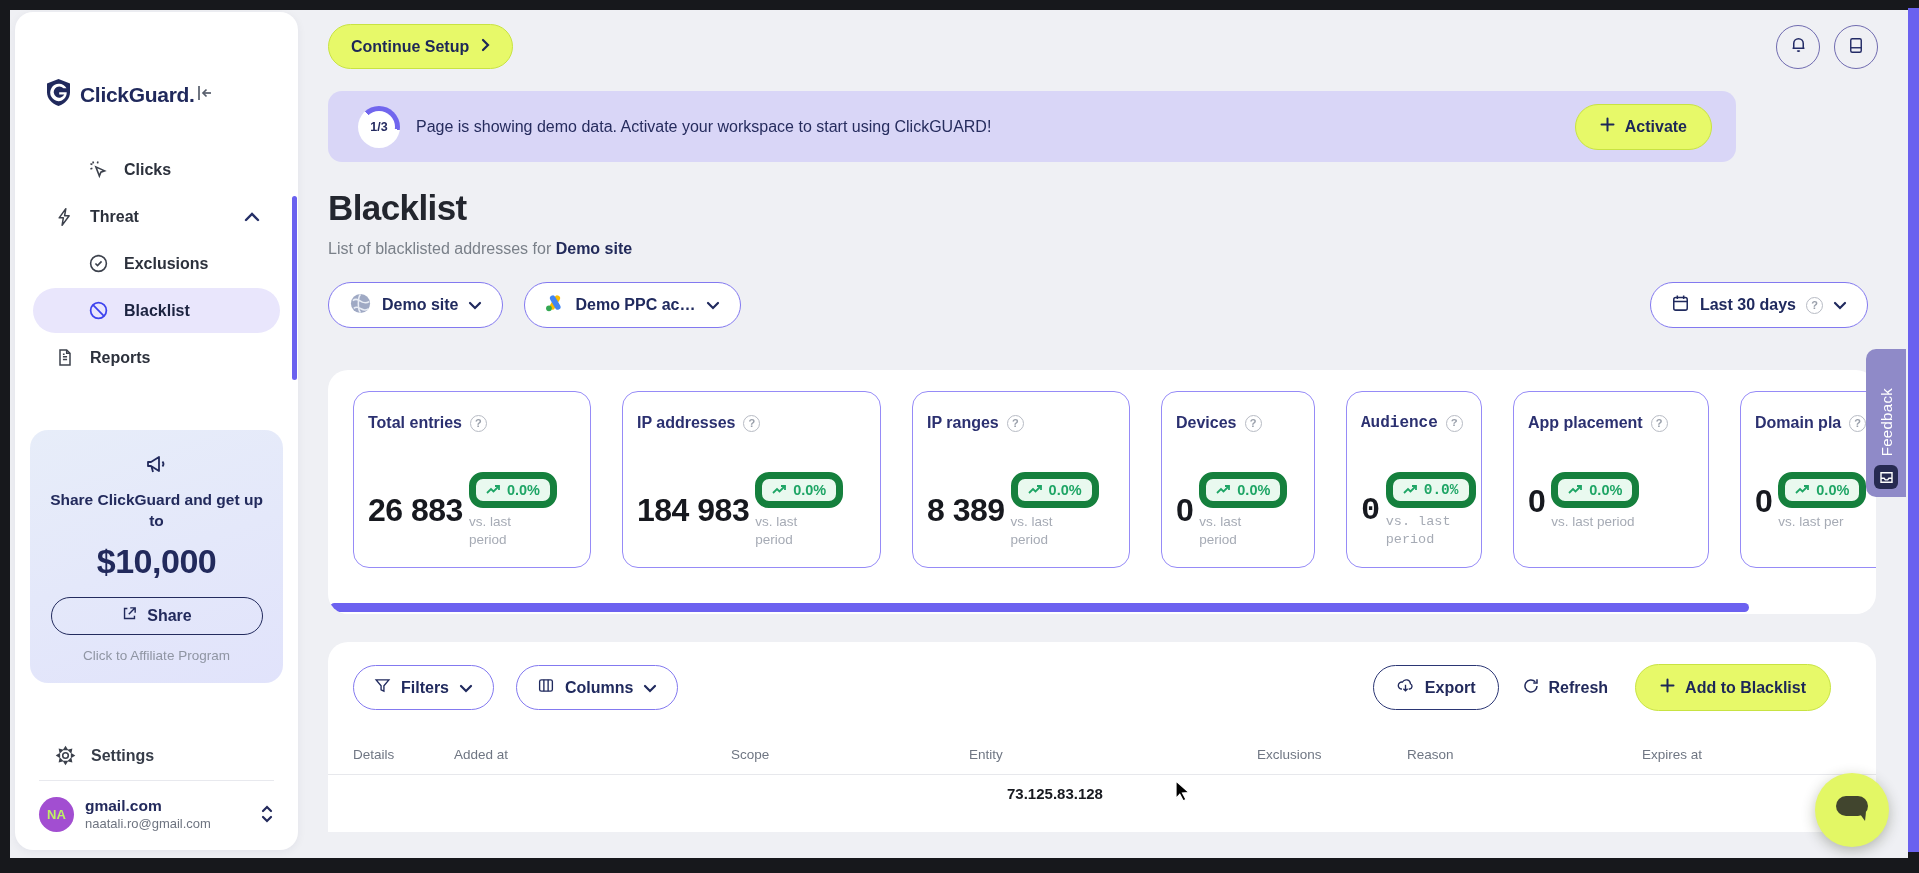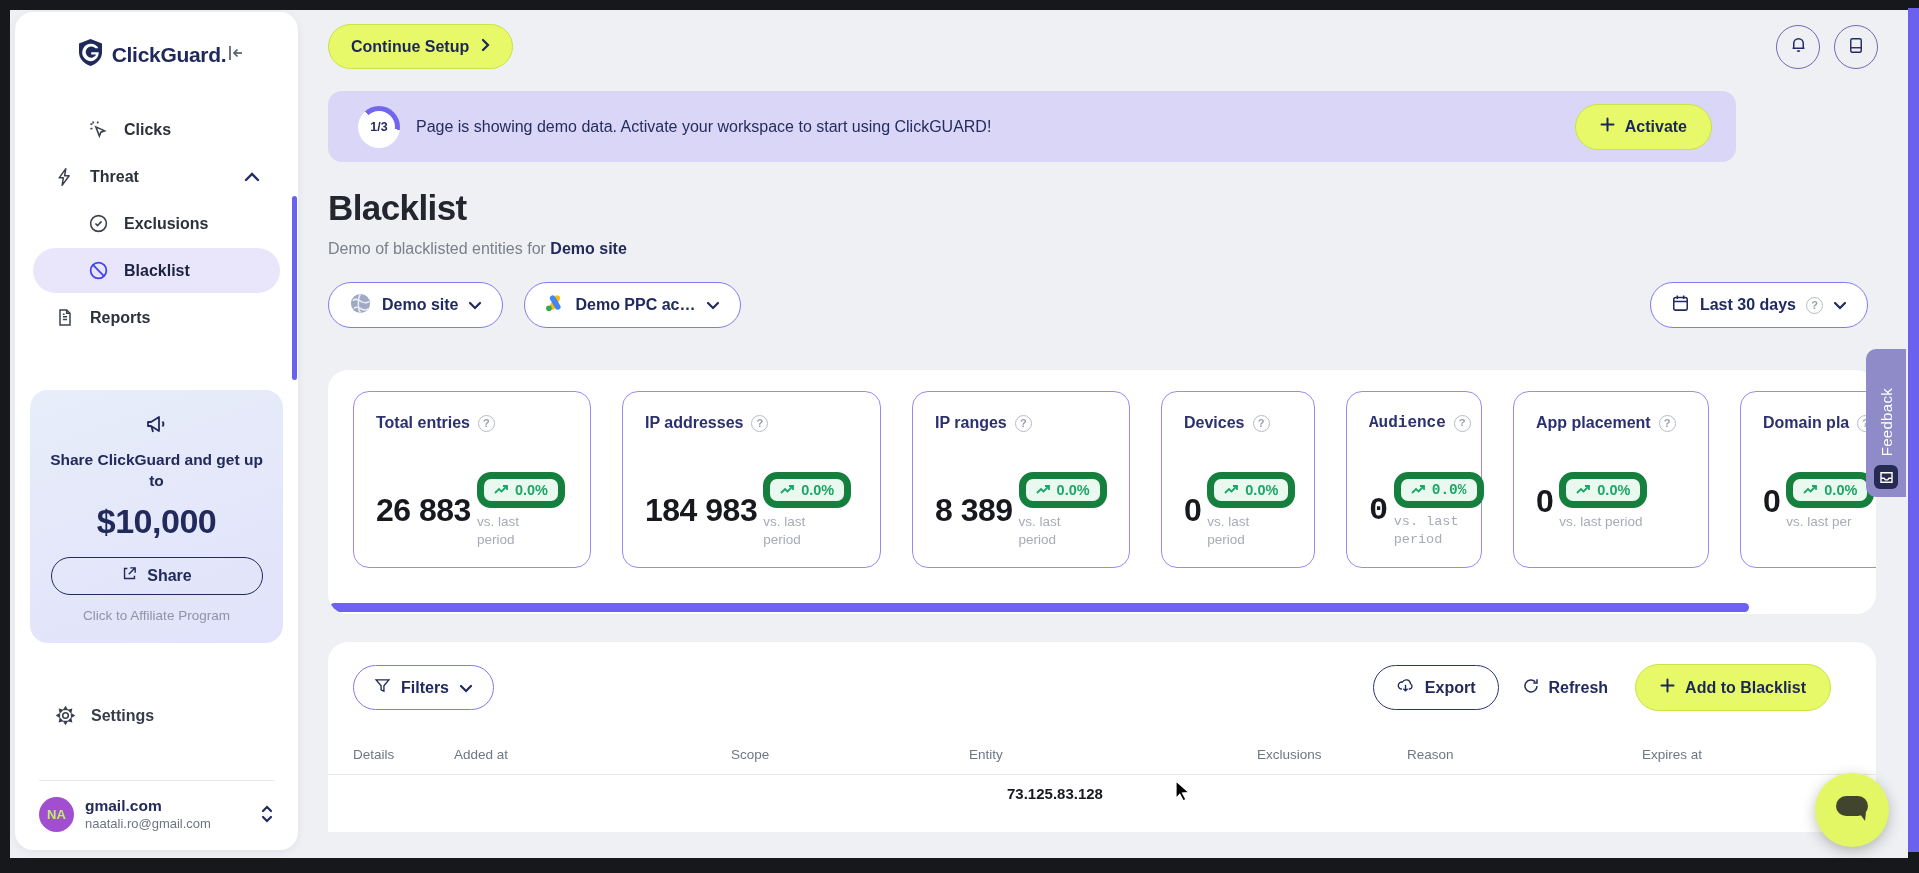--- a/index.html
+++ b/index.html
@@ -2,21 +2,21 @@
 <html><head>
 <meta charset="utf-8">
 <style>
   * { margin:0; padding:0; box-sizing:border-box; }
   html,body { width:1919px; height:873px; overflow:hidden; }
   body { background:#17181c; font-family:"Liberation Sans", sans-serif; position:relative; }
   .app { position:absolute; top:10px; left:10px; right:11px; bottom:15px; background:#eff0f4; overflow:hidden; }
 
   
   .sidebar { position:absolute; left:5px; top:2px; width:283px; height:838px; background:#fff; border-radius:18px; box-shadow:0 2px 10px rgba(20,25,60,.06); }
-  .sb-head { display:flex; align-items:center; justify-content:center; padding:26px 20px 0 30px; }
+  .sb-head { display:flex; align-items:center; justify-content:flex-start; padding:26px 20px 0 30px;margin-top:40px; }
   .brand { display:flex; align-items:center; gap:8px; color:#20295c; }
   .brand-text { font-size:21px; font-weight:700; letter-spacing:-.3px; }
   .collapse-btn { color:#565d6b; cursor:pointer; }
   .sb-scrollthumb { position:absolute; right:1px; top:184px; width:5px; height:184px; background:#6a61ef; border-radius:3px; }
   .nav { margin-top:36px; }
   .nav-row { height:45px; display:flex; align-items:center; gap:15px; color:#2c313c; font-size:16px; font-weight:600; margin:2px 18px; border-radius:23px; padding-left:22px; }
   .nav-row.child { padding-left:55px; }
   .nav-row .ni { color:#3c414c; display:flex; }
   .nav-row.active { background:#e9e6fc; color:#1c2340; }
   .nav-row.active .ni { color:#3d43ee; }
@@ -60,21 +60,21 @@
   .page-sub { margin:12px 0 0 4px; color:#7a8089; font-size:16px; }
   .page-sub b { color:#222a5a; font-weight:700; }
 
   .selectors { display:flex; align-items:center; margin:24px 0 0 4px; position:relative; width:1540px; }
   .selectors .pill + .pill { margin-left:21px; }
   .daterange { position:absolute; right:0; top:0; }
   .q-circle { width:17px; height:17px; border-radius:50%; border:1.3px solid #b7bbc4; color:#9aa0ab; font-size:11px; font-weight:700; display:inline-flex; align-items:center; justify-content:center; flex:none; }
 
   .panel1 { position:relative; margin:42px 0 0 4px; width:1548px; height:244px; background:#fff; border-radius:20px; overflow:hidden; }
   .cards { display:flex; gap:31px; padding:21px 0 0 25px; }
-  .card { flex:none; height:177px; border:1.5px solid #968bf7; border-radius:16px; padding:22px 20px 0 22px; background:#fff; }
+  .card { flex:none; height:177px; border:1.5px solid #968bf7; border-radius:16px; padding:22px 20px 0 14px; background:#fff; }
   .card-title { display:flex; align-items:center; gap:8px; color:#2b3070; font-size:16px; font-weight:600; white-space:nowrap; }
   .card-body { display:flex; align-items:center; gap:6px; margin-top:40px; }
   .card-value { color:#17191f; font-size:32px; font-weight:700; letter-spacing:-.5px; white-space:nowrap; }
   .delta-badge { display:inline-flex; align-items:center; gap:6px; background:#e9f9ef; border:7px solid #15803d; color:#1ea565; border-radius:14px; padding:3px 10px; font-size:14.5px; font-weight:600; white-space:nowrap; }
   .card-caption { color:#a6abb5; font-size:13.5px; line-height:1.3; margin-top:5px; }
   .hscroll { position:absolute; left:2px; bottom:2px; width:1419px; height:9px; border-radius:5px; background:#6c61f0; }
 
   .panel2 { position:relative; margin:28px 0 0 4px; width:1548px; height:190px; background:#fff; border-radius:20px 20px 0 0; }
   .toolbar { display:flex; align-items:center; padding:22px 45px 0 25px; }
   .toolbar .spring { flex:1; }
@@ -264,21 +264,21 @@
         <span>
           <svg width="15" height="15" viewBox="0 0 15 15" stroke="#1d2757" stroke-width="2" stroke-linecap="round">
               <path d="M7.5 1.5v12M1.5 7.5h12"></path>
             </svg>
         </span>
         <span>Activate</span>
       </button>
     </div>
 
     <h1 class="page-title">Blacklist</h1>
-    <div class="page-sub"><span>Demo of blacklisted entities for </span><b>Demo site</b></div>
+    <div class="page-sub"><span>List of blacklisted addresses for </span><b>Demo site</b></div>
 
     <div class="selectors">
       <button class="pill">
         <span>
           <svg width="23" height="23" viewBox="0 0 24 24">
               <circle cx="12" cy="12" r="10" fill="#9fa9c4"></circle>
               <path d="M4 9c3-2.5 6-1 8 .5S18 12 21 10M5 17c2.5-2 5-1 7.5.5S18 19 20 17.5M12 2.5c-3 3-3 16 0 19" stroke="#e9edf5" stroke-width="1.6" fill="none"></path>
             </svg>
         </span>
         <span>Demo site</span>
@@ -462,20 +462,34 @@
 
     <section class="panel2">
       <div class="toolbar">
         <button class="pill" style="height:45px;">
           <span>
             <svg width="17" height="17" viewBox="0 0 24 24" fill="none" stroke="#202a5e" stroke-width="1.9">
                 <path d="M3 4h18l-7 8.5V20l-4-1.8v-5.7L3 4z"></path>
               </svg>
           </span>
           <span>Filters</span>
+          <span>
+            <svg width="14" height="9" viewBox="0 0 14 9" fill="none" stroke="#202a5e" stroke-width="2.2" stroke-linecap="round">
+                <path d="m2 2 5 5 5-5"></path>
+              </svg>
+          </span>
+        </button>
+        <button class="pill" style="height:45px; margin-left:22px;">
+          <span>
+            <svg width="18" height="17" viewBox="0 0 24 24" fill="none" stroke="#202a5e" stroke-width="1.9">
+                <rect x="3" y="4" width="18" height="16" rx="2.5"></rect>
+                <path d="M9 4v16M15 4v16"></path>
+              </svg>
+          </span>
+          <span>Columns</span>
           <span>
             <svg width="14" height="9" viewBox="0 0 14 9" fill="none" stroke="#202a5e" stroke-width="2.2" stroke-linecap="round">
                 <path d="m2 2 5 5 5-5"></path>
               </svg>
           </span>
         </button>
         <span class="spring"></span>
         <button class="export-btn">
           <span>
             <svg width="19" height="17" viewBox="0 0 24 24" fill="none" stroke="#222a5c" stroke-width="1.9">

